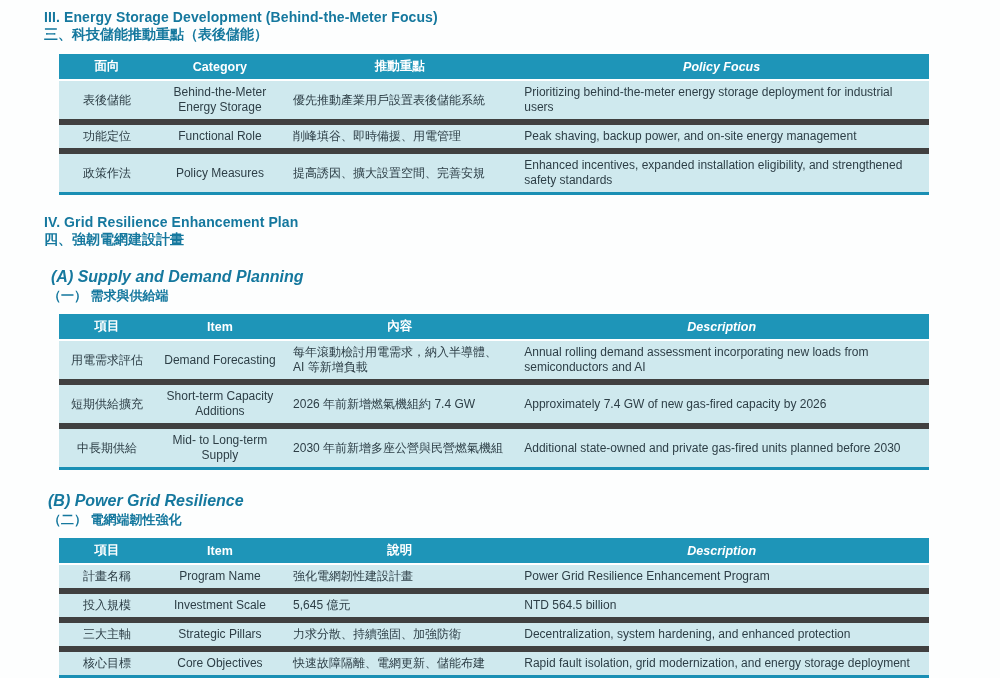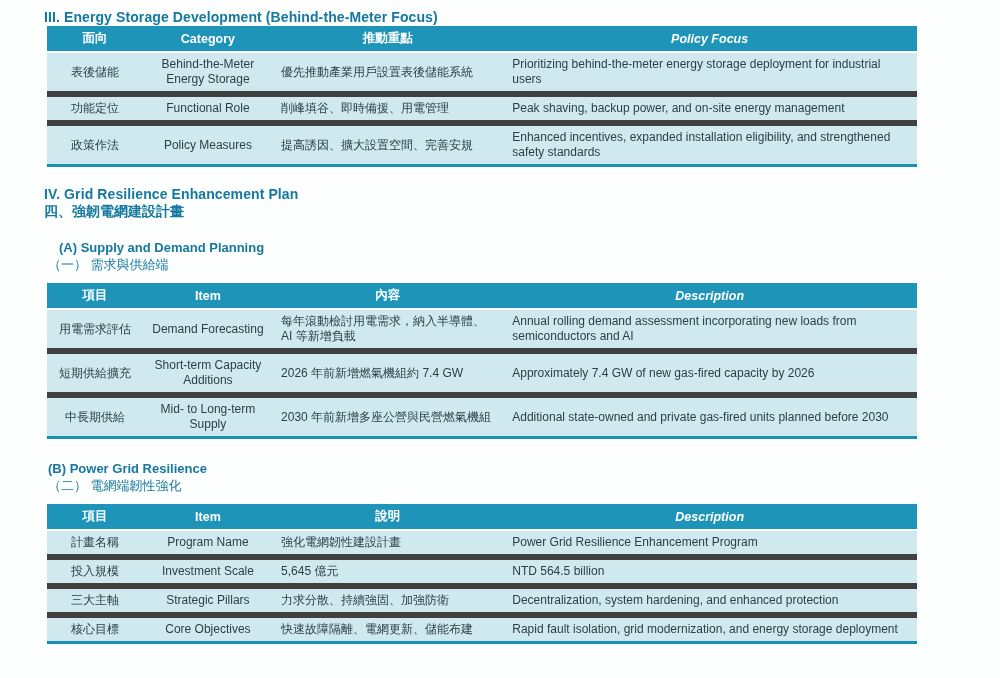--- a/index.html
+++ b/index.html
@@ -23,34 +23,35 @@
     color: #15789e;
     letter-spacing: 0.1px;
   }
   .title-zh {
     margin: 0 0 10px 0;
     font-size: 14px;
     font-weight: bold;
     color: #15789e;
   }
   .sub-en {
-    margin: 3px 0 1px 15px;
-    font-size: 13px;
-    font-weight: bold;
-    color: #15789e;
+    margin: 3px 0 1px 7px;
+    font-size: 16px;
+    font-weight: bold;
+    color: #15789e;
+    font-style: italic;
   }
   .sub-zh {
     margin: 0 0 9px 4px;
     font-size: 13px;
-    font-weight: normal;
+    font-weight: bold;
     color: #15789e;
   }
   table.data-table {
     width: 870px;
-    margin-left: 3px;
+    margin-left: 15px;
     border-collapse: separate;
     border-spacing: 0;
     border-bottom: 3px solid #1a8fb4;
     table-layout: fixed;
   }
   table.data-table thead th {
     background: #1e95b8;
     color: #ffffff;
     font-size: 12.5px;
     font-weight: bold;
@@ -76,20 +77,21 @@
   table.data-table tbody td:nth-child(3) { text-align: left; padding-left: 8px; }
   table.data-table tbody td:nth-child(4) { text-align: left; padding-left: 10px; }
   .gap-lg { height: 19px; }
 </style>
 </head>
 <body>
 
 <div class="page">
 
   <h1 class="title-en">III. Energy Storage Development (Behind-the-Meter Focus)</h1>
+  <h2 class="title-zh">三、科技儲能推動重點（表後儲能）</h2>
 
   <table class="data-table" data-table="0">
       <thead>
         <tr>
           <th>面向</th>
           <th>Category</th>
           <th>推動重點</th>
           <th>Policy Focus</th>
         </tr>
       </thead>

